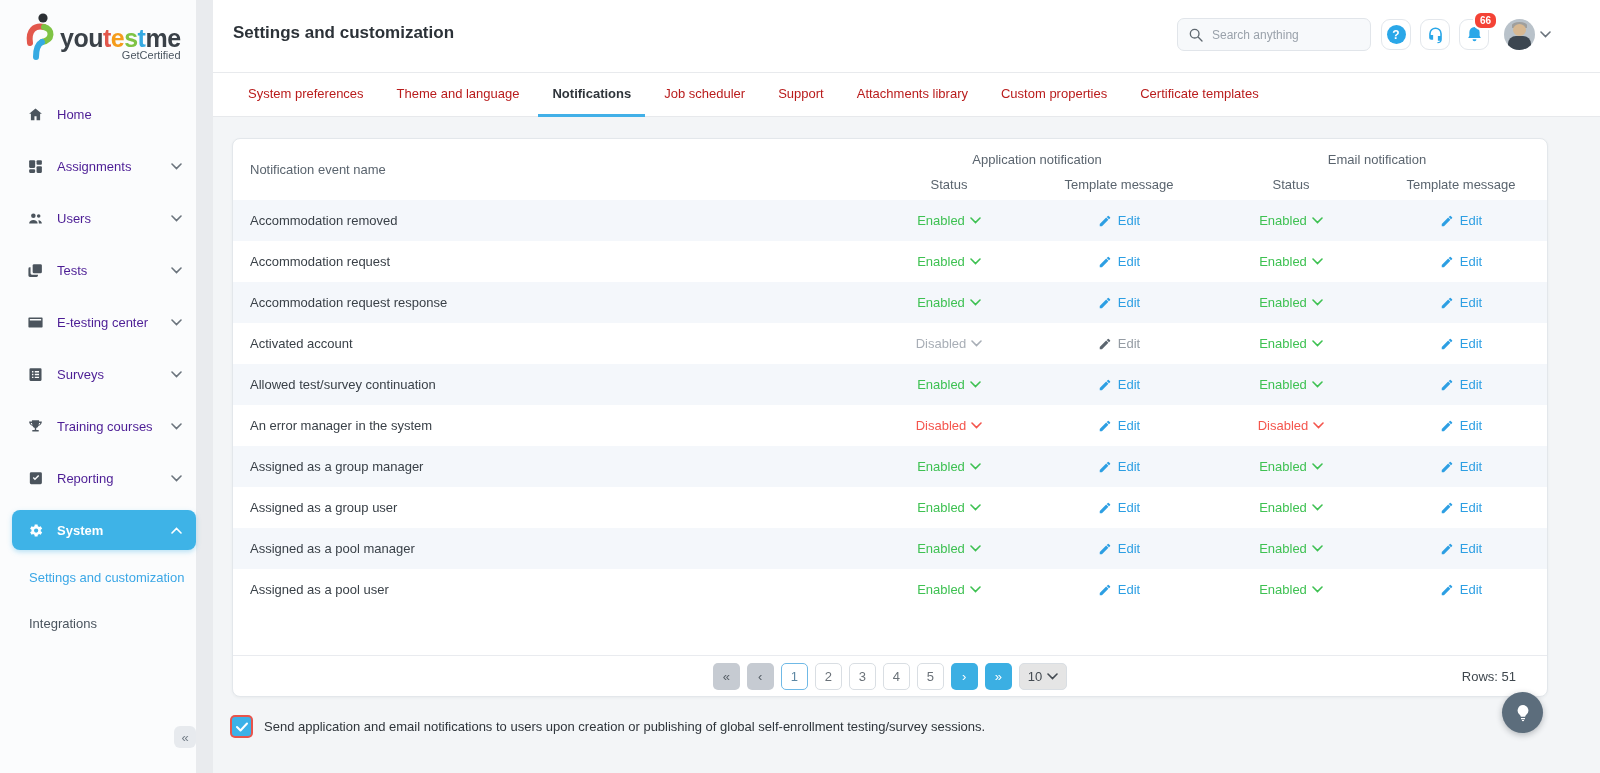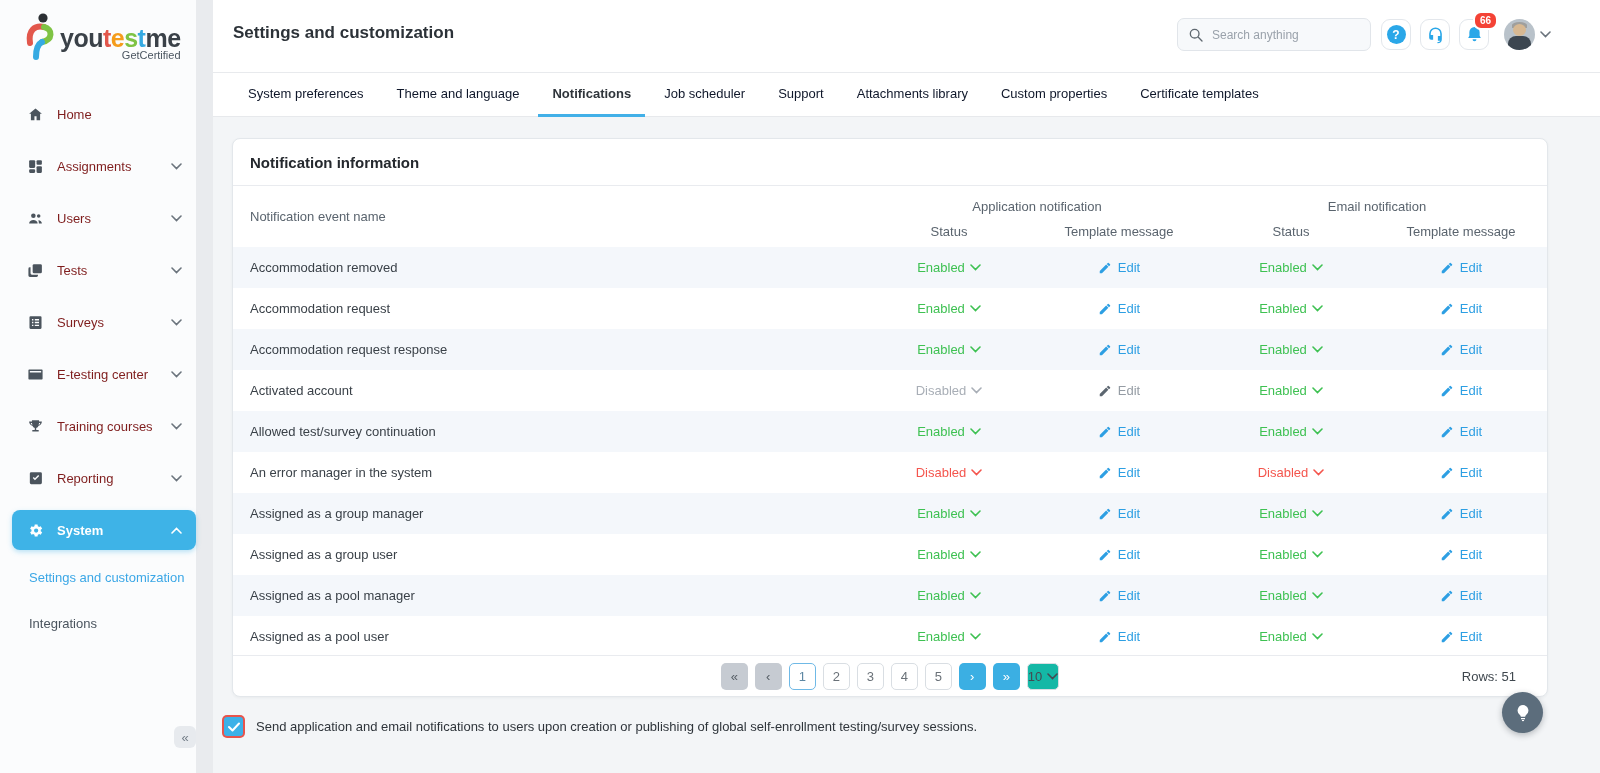--- a/index.html
+++ b/index.html
@@ -7,21 +7,21 @@
   body { font-family:"Liberation Sans", sans-serif; background:#e9ebee; position:relative; color:#3a4148; }
 
   
   .sidebar { position:absolute; left:0; top:0; width:196px; height:773px; background:#fbfcfd; z-index:5; }
   .logo-box { padding:12px 0 0 22px; height:80px; }
   .logo-row { display:flex; align-items:flex-start; }
   .logo-mark { width:38px; height:50px; }
   .logo-text { font-size:25px; font-weight:bold; letter-spacing:-0.5px; margin-top:12px; }
   .logo-sub { font-size:11px; color:#4a5560; text-align:right; margin-top:-4px; }
   .nav { position:absolute; top:88px; left:0; right:0; }
-  .nav-item { height:52px; display:flex; align-items:center; padding:0 14px 0 27px; cursor:pointer; color:#7f1d1d; font-size:13px; }
+  .nav-item { height:52px; display:flex; align-items:center; padding:0 14px 0 27px; cursor:pointer; color:#4c1d95; font-size:13px; }
   .nav-item .ico { width:17px; height:17px; margin-right:13px; display:flex; align-items:center; justify-content:center; }
   .nav-item .ico svg { width:17px; height:17px; fill:#4b545d; }
   .nav-item .lbl { flex:1; }
   .nav-item .chev { color:#6b747d; display:flex; }
   .nav-item.pill { height:40px; margin:6px 0 0 12px; width:184px; background:#3eb3e7; border-radius:8px; color:#fff; font-weight:bold; padding-left:15px; box-shadow:0 2px 5px rgba(62,179,231,.35); }
   .nav-item.pill .ico svg { fill:#fff; }
   .nav-item.pill .chev { color:#fff; }
   .subnav { margin-top:4px; }
   .sub-item { height:46px; display:flex; align-items:center; padding-left:29px; font-size:13px; color:#4a545e; cursor:pointer; }
   .sub-item.active { color:#3ba7e6; }
@@ -43,21 +43,21 @@
   .badge { position:absolute; top:-9px; right:-10px; background:#f44336; color:#fff; font-size:10px; font-weight:bold; border-radius:8px; padding:2px 5px; border:2px solid #fff; }
   .avatar-wrap { position:absolute; left:1291px; top:19px; display:flex; align-items:center; cursor:pointer; }
   .avatar { width:31px; height:31px; border-radius:50%; overflow:hidden; background:#b9c2ca; position:relative; }
   .avatar .head { position:absolute; left:9px; top:5px; width:13px; height:12px; border-radius:50%; background:#d7b892; }
   .avatar .hair { position:absolute; left:8px; top:3px; width:15px; height:6px; border-radius:50% 50% 0 0; background:#9f9f9d; }
   .avatar .body { position:absolute; left:4px; top:17px; width:23px; height:14px; border-radius:8px 8px 0 0; background:#3c4650; }
   .avatar-chev { margin-left:5px; color:#6b747d; display:flex; }
 
   
   .tabsbar { height:45px; background:#fff; border-top:1px solid #e8eaed; border-bottom:1px solid #e7e9ec; display:flex; align-items:stretch; padding-left:21px; }
-  .tab { font-size:13px; color:#0f172a; display:flex; align-items:center; padding:0 14px; margin-right:5px; cursor:pointer; border-bottom:3px solid transparent; margin-bottom:-1px; }
+  .tab { font-size:13px; color:#b91c1c; display:flex; align-items:center; padding:0 14px; margin-right:5px; cursor:pointer; border-bottom:3px solid transparent; margin-bottom:-1px; }
   .tab.active { font-weight:bold; color:#2f353b; border-bottom-color:#42b0e8; }
 
   
   .card { position:absolute; left:19px; top:138px; width:1316px; height:559px; background:#fff; border:1px solid #e3e7eb; border-radius:8px; box-shadow:0 1px 3px rgba(40,50,60,.05); }
   .card-title { height:47px; line-height:47px; padding-left:17px; font-size:15px; font-weight:bold; color:#25292e; border-bottom:1px solid #e9ebef; }
   .tgrid { display:grid; grid-template-columns:634px 164px 176px 168px 172px; }
   .thead { height:61px; position:relative; color:#5a646e; font-size:13px; }
   .th-event { grid-row:1 / span 2; display:flex; align-items:center; padding-left:17px; }
   .th-group { height:30px; display:flex; align-items:flex-end; justify-content:center; padding-bottom:2px; }
   .th-group.app { grid-column:2 / span 2; }
@@ -78,25 +78,25 @@
   .edit-link.off svg { fill:#5c6670; }
 
   
   .card-foot { position:absolute; left:0; right:0; bottom:0; height:41px; border-top:1px solid #e9ebef; display:flex; align-items:center; justify-content:center; }
   .pager { display:flex; align-items:center; gap:7px; }
   .pbtn { min-width:27px; height:27px; border-radius:5px; display:flex; align-items:center; justify-content:center; font-size:13px; cursor:pointer; border:1px solid transparent; }
   .pbtn.nav-dis { background:#c6cbd2; color:#565e66; }
   .pbtn.page { background:#fff; border-color:#d9dee3; color:#6a7178; }
   .pbtn.page.cur { border-color:#6fb9e6; color:#5d87a3; }
   .pbtn.nav-act { background:#3bafe3; color:#fff; }
-  .psel { height:27px; background:#14b8a6; border:1px solid #d9dee3; border-radius:5px; display:flex; align-items:center; gap:5px; padding:0 0; font-size:13px; color:#444b52; cursor:pointer; }
+  .psel { height:27px; background:#e5e5e5; border:1px solid #d9dee3; border-radius:5px; display:flex; align-items:center; gap:5px; padding:0 8px; font-size:13px; color:#444b52; cursor:pointer; }
   .rows-label { position:absolute; right:31px; font-size:13px; color:#3f474e; }
 
   
-  .check-row { position:absolute; left:11px; top:717px; display:flex; align-items:center;justify-content:space-between; }
+  .check-row { position:absolute; left:19px; top:717px; display:flex; align-items:center;justify-content:space-between; }
   .checkbox { width:19px; height:19px; background:#3cb1e8; border-radius:3px; box-shadow:0 0 0 2px #e8544c; display:flex; align-items:center; justify-content:center; cursor:pointer; }
   .check-label { margin-left:13px; font-size:13px; color:#2f353b; }
 
   
   .fab { position:absolute; left:1502px; top:692px; width:41px; height:41px; border-radius:50%; background:#5c6d7c; display:flex; align-items:center; justify-content:center; cursor:pointer; box-shadow:0 2px 6px rgba(30,40,50,.3); z-index:20; }
   .chev-svg { display:flex; }
 </style>
 </head>
 <body>
 
@@ -166,37 +166,37 @@
         <span class="lbl">Tests</span>
         <span class="chev">
           <svg width="11" height="7" viewBox="0 0 11 7">
             <path d="M1 1l4.5 4.5L10 1" stroke="currentColor" stroke-width="1.6" fill="none" stroke-linecap="round"></path>
           </svg>
         </span>
       </div>
       <div class="nav-item">
         <span class="ico">
           <svg viewBox="0 0 24 24">
-            <path d="M5 3h14a1.5 1.5 0 0 1 1.5 1.5v15A1.5 1.5 0 0 1 19 21H5a1.5 1.5 0 0 1-1.5-1.5v-15A1.5 1.5 0 0 1 5 3zm2 4v2h2V7H7zm4 0v2h6V7h-6zm-4 4v2h2v-2H7zm4 0v2h6v-2h-6zm-4 4v2h2v-2H7zm4 0v2h6v-2h-6z"></path>
-          </svg>
-        </span>
-        <span class="lbl">Surveys</span>
+            <path d="M3 5h18a1 1 0 0 1 1 1v12a1 1 0 0 1-1 1H3a1 1 0 0 1-1-1V6a1 1 0 0 1 1-1zm1 2v2h16V7H4zm2 5h4v4H6v-4z"></path>
+          </svg>
+        </span>
+        <span class="lbl">E-testing center</span>
         <span class="chev">
           <svg width="11" height="7" viewBox="0 0 11 7">
             <path d="M1 1l4.5 4.5L10 1" stroke="currentColor" stroke-width="1.6" fill="none" stroke-linecap="round"></path>
           </svg>
         </span>
       </div>
       <div class="nav-item">
         <span class="ico">
           <svg viewBox="0 0 24 24">
-            <path d="M3 5h18a1 1 0 0 1 1 1v12a1 1 0 0 1-1 1H3a1 1 0 0 1-1-1V6a1 1 0 0 1 1-1zm1 2v2h16V7H4zm2 5h4v4H6v-4z"></path>
-          </svg>
-        </span>
-        <span class="lbl">E-testing center</span>
+            <path d="M5 3h14a1.5 1.5 0 0 1 1.5 1.5v15A1.5 1.5 0 0 1 19 21H5a1.5 1.5 0 0 1-1.5-1.5v-15A1.5 1.5 0 0 1 5 3zm2 4v2h2V7H7zm4 0v2h6V7h-6zm-4 4v2h2v-2H7zm4 0v2h6v-2h-6zm-4 4v2h2v-2H7zm4 0v2h6v-2h-6z"></path>
+          </svg>
+        </span>
+        <span class="lbl">Surveys</span>
         <span class="chev">
           <svg width="11" height="7" viewBox="0 0 11 7">
             <path d="M1 1l4.5 4.5L10 1" stroke="currentColor" stroke-width="1.6" fill="none" stroke-linecap="round"></path>
           </svg>
         </span>
       </div>
       <div class="nav-item">
         <span class="ico">
           <svg viewBox="0 0 24 24">
             <path d="M7 3h10v2h4c0 3.2-2 5.3-4.6 5.8A5.6 5.6 0 0 1 13 14v3h3.5v2h-9v-2H11v-3a5.6 5.6 0 0 1-3.4-3.2C5 10.3 3 8.2 3 5h4V3zM5.2 7c.3 1.3 1.1 2.3 2.3 2.8L7 7H5.2zm13.6 0H17l-.5 2.8c1.2-.5 2-1.5 2.3-2.8z"></path>
@@ -290,21 +290,20 @@
       <div class="tab">Theme and language</div>
       <div class="tab active">Notifications</div>
       <div class="tab">Job scheduler</div>
       <div class="tab">Support</div>
       <div class="tab">Attachments library</div>
       <div class="tab">Custom properties</div>
       <div class="tab">Certificate templates</div>
     </div>
 
   <div class="card">
-    <div class="card-title">Notification information</div>
 
     <div class="tgrid thead">
       <div class="th-event">Notification event name</div>
       <div class="th-group app">Application notification</div>
       <div class="th-group email">Email notification</div>
       <div class="th-sub" style="grid-column:2">Status</div>
       <div class="th-sub" style="grid-column:3">Template message</div>
       <div class="th-sub" style="grid-column:4">Status</div>
       <div class="th-sub" style="grid-column:5">Template message</div>
     </div>

